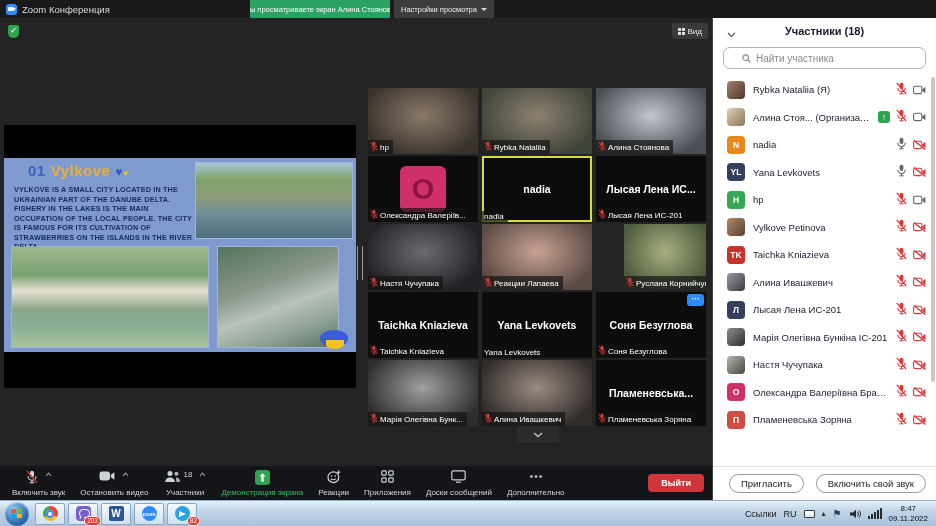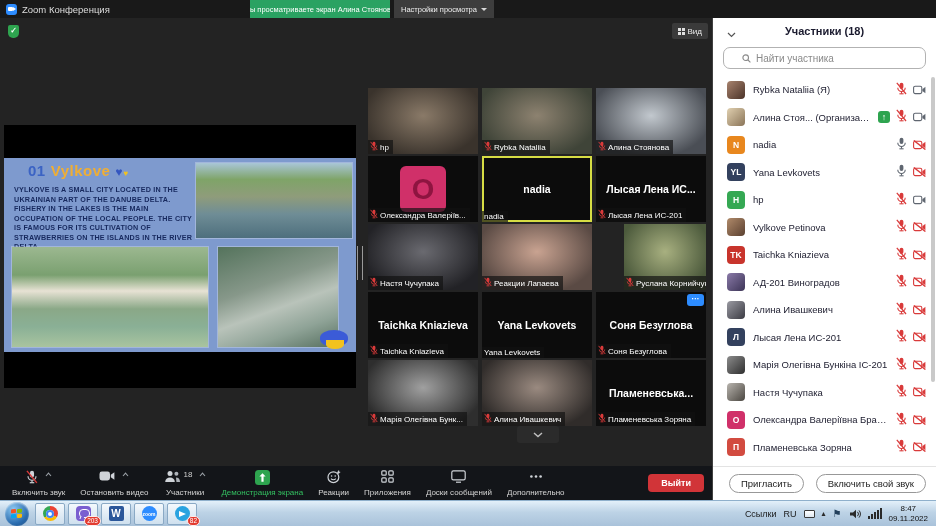--- a/index.html
+++ b/index.html
@@ -612,40 +612,20 @@
                 <line x1="0.8" y1="0.8" x2="10" y2="12" stroke="#d93a3a" stroke-width="1.3"></line>
               </svg></span>
             <span><svg width="13" height="10" viewBox="0 0 13 10">
                 <rect x="0.6" y="1.2" width="8.2" height="7.4" rx="1.6" fill="none" stroke="#d93a3a" stroke-width="1.1"></rect>
                 <path d="M9.4 4.2 12.4 1.8v6.4l-3-2.2z" fill="#d93a3a"></path>
                 <line x1="0.8" y1="0.4" x2="12.4" y2="9.6" stroke="#d93a3a" stroke-width="1.3"></line>
               </svg></span>
           </div>
         </div>
         <div class="prow">
-          <div class="pavatar" style="background: linear-gradient(135deg, rgb(138, 122, 168), rgb(60, 52, 86));"></div>
-          <div class="pname">АД-201 Виноградов</div>
-          <div class="picons">
-            <span><svg width="11" height="13" viewBox="0 0 11 13">
-                <g fill="none" stroke="#d93a3a" stroke-width="1.1">
-                  <rect x="3.6" y="0.8" width="3.8" height="6.2" rx="1.9" fill="#d93a3a" stroke="none"></rect>
-                  <path d="M1.8 5.8a3.7 3.7 0 0 0 7.4 0"></path>
-                  <line x1="5.5" y1="9.5" x2="5.5" y2="11.6"></line>
-                  <line x1="3.4" y1="11.8" x2="7.6" y2="11.8"></line>
-                </g>
-                <line x1="0.8" y1="0.8" x2="10" y2="12" stroke="#d93a3a" stroke-width="1.3"></line>
-              </svg></span>
-            <span><svg width="13" height="10" viewBox="0 0 13 10">
-                <rect x="0.6" y="1.2" width="8.2" height="7.4" rx="1.6" fill="none" stroke="#d93a3a" stroke-width="1.1"></rect>
-                <path d="M9.4 4.2 12.4 1.8v6.4l-3-2.2z" fill="#d93a3a"></path>
-                <line x1="0.8" y1="0.4" x2="12.4" y2="9.6" stroke="#d93a3a" stroke-width="1.3"></line>
-              </svg></span>
-          </div>
-        </div>
-        <div class="prow">
           <div class="pavatar" style="background: linear-gradient(135deg, rgb(154, 154, 162), rgb(58, 58, 66));"></div>
           <div class="pname">Алина Ивашкевич</div>
           <div class="picons">
             <span><svg width="11" height="13" viewBox="0 0 11 13">
                 <g fill="none" stroke="#d93a3a" stroke-width="1.1">
                   <rect x="3.6" y="0.8" width="3.8" height="6.2" rx="1.9" fill="#d93a3a" stroke="none"></rect>
                   <path d="M1.8 5.8a3.7 3.7 0 0 0 7.4 0"></path>
                   <line x1="5.5" y1="9.5" x2="5.5" y2="11.6"></line>
                   <line x1="3.4" y1="11.8" x2="7.6" y2="11.8"></line>
                 </g>

